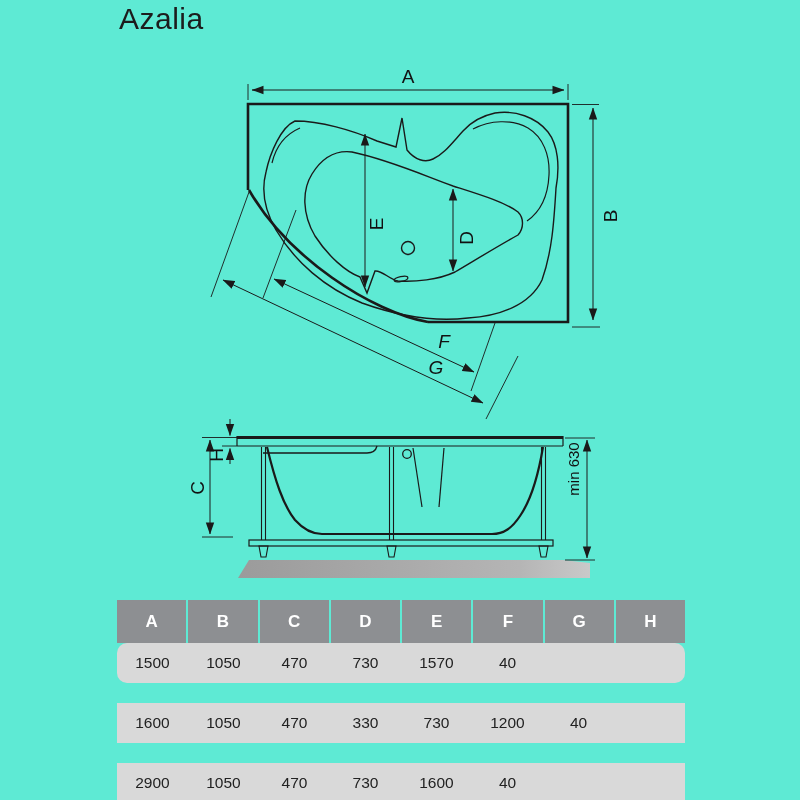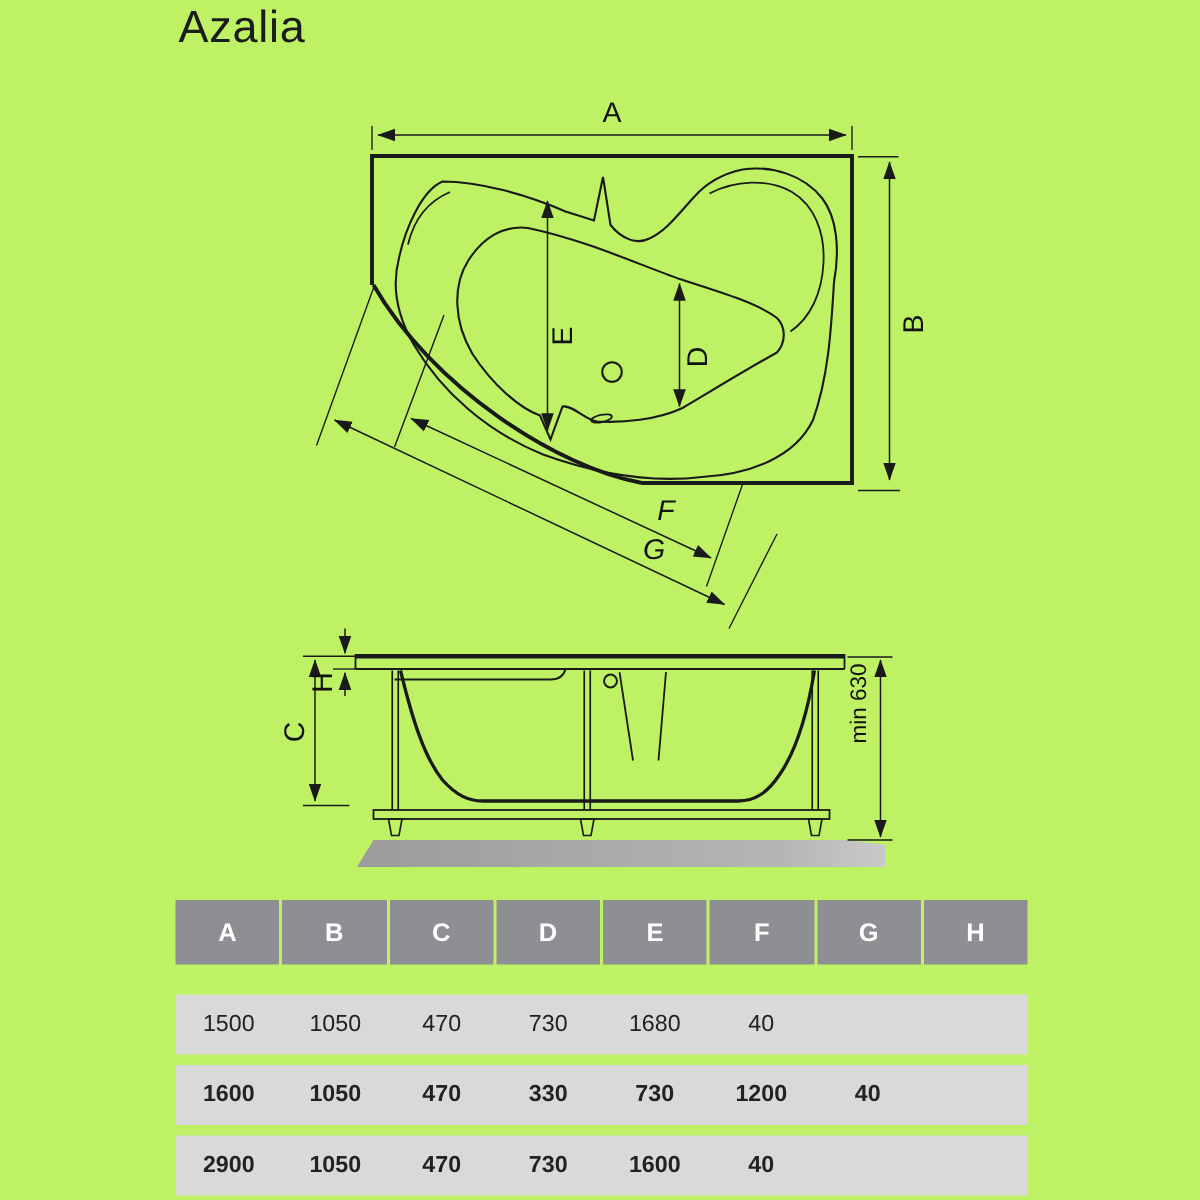--- a/index.html
+++ b/index.html
@@ -1,17 +1,17 @@
 <!DOCTYPE html>
 <html style="--line: #1a1a1a; --table-header-bg: #8d8f92; --table-header-text: #ffffff; --table-row-bg: #d9d9d9; --table-row-text: #222222;"><head>
 <meta charset="utf-8">
 <style>
   html,body{margin:0;padding:0;background:#ffffff;}
   .canvas{
-    position:relative;width:800px;height:800px;background:#bef264;overflow:hidden;
+    position:relative;width:800px;height:800px;background:#5eead4;overflow:hidden;
     font-family:"Liberation Sans", sans-serif;color:#1a1a1a;
   }
   .title{
     position:absolute;left:119px;top:2px;font-size:30px;font-weight:400;
     letter-spacing:0.5px;color:#1c1c1c;
   }
   .drawing{position:absolute;left:0;top:0;width:800px;height:800px;}
   .dim-label{
     position:absolute;transform:translate(-50%,-50%);
     font-size:19px;color:#111;white-space:nowrap;line-height:1;
@@ -26,22 +26,22 @@
     font-weight:bold;font-size:17px;display:flex;align-items:center;justify-content:center;
   }
   .trow{
     display:grid;grid-template-columns:repeat(8,1fr);height:40px;
     background:var(--table-row-bg,#d9d9d9);
   }
   .trow > div{
     display:flex;align-items:center;justify-content:center;
     font-size:15.5px;color:var(--table-row-text,#222);
   }
-  .trow.first{margin-top:20px;}
-  .trow.next{margin-top:7px;font-weight:bold;}
+  .trow.first{border-radius:10px;}
+  .trow.next{margin-top:20px;}
   svg .ln{stroke:var(--line,#1a1a1a);fill:none;}
 </style>
 </head>
 <body>
 
 <div class="canvas">
 
   <div class="title">Azalia</div>
 
   <svg class="drawing" viewBox="0 0 800 800">
@@ -182,21 +182,21 @@
       <div>E</div>
       <div>F</div>
       <div>G</div>
       <div>H</div>
     </div>
     <div class="trow first">
       <div>1500</div>
       <div>1050</div>
       <div>470</div>
       <div>730</div>
-      <div>1680</div>
+      <div>1570</div>
       <div>40</div>
     </div>
     <div class="trow next">
       <div>1600</div>
       <div>1050</div>
       <div>470</div>
       <div>330</div>
       <div>730</div>
       <div>1200</div>
       <div>40</div>

